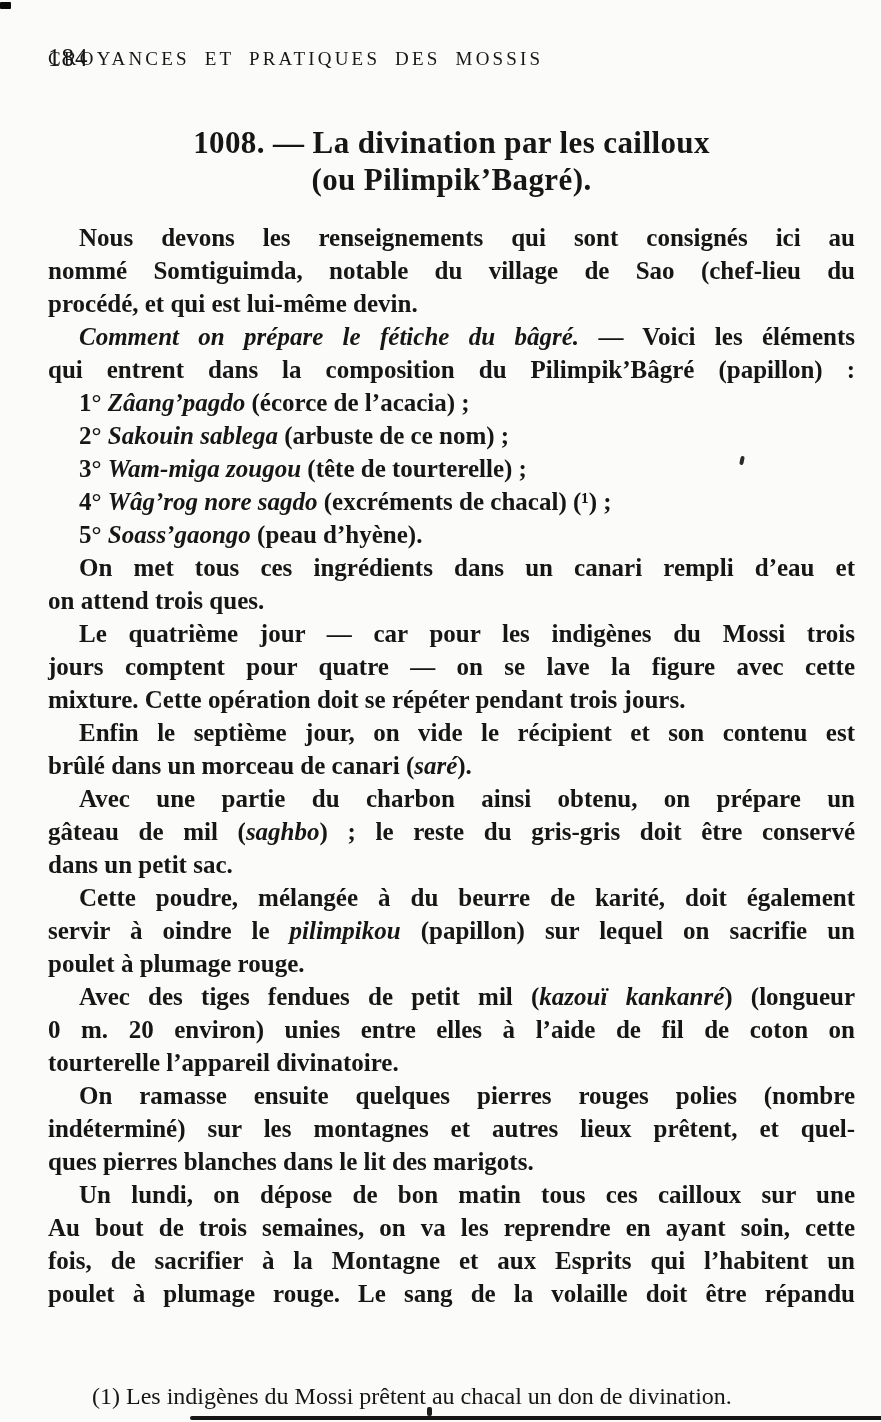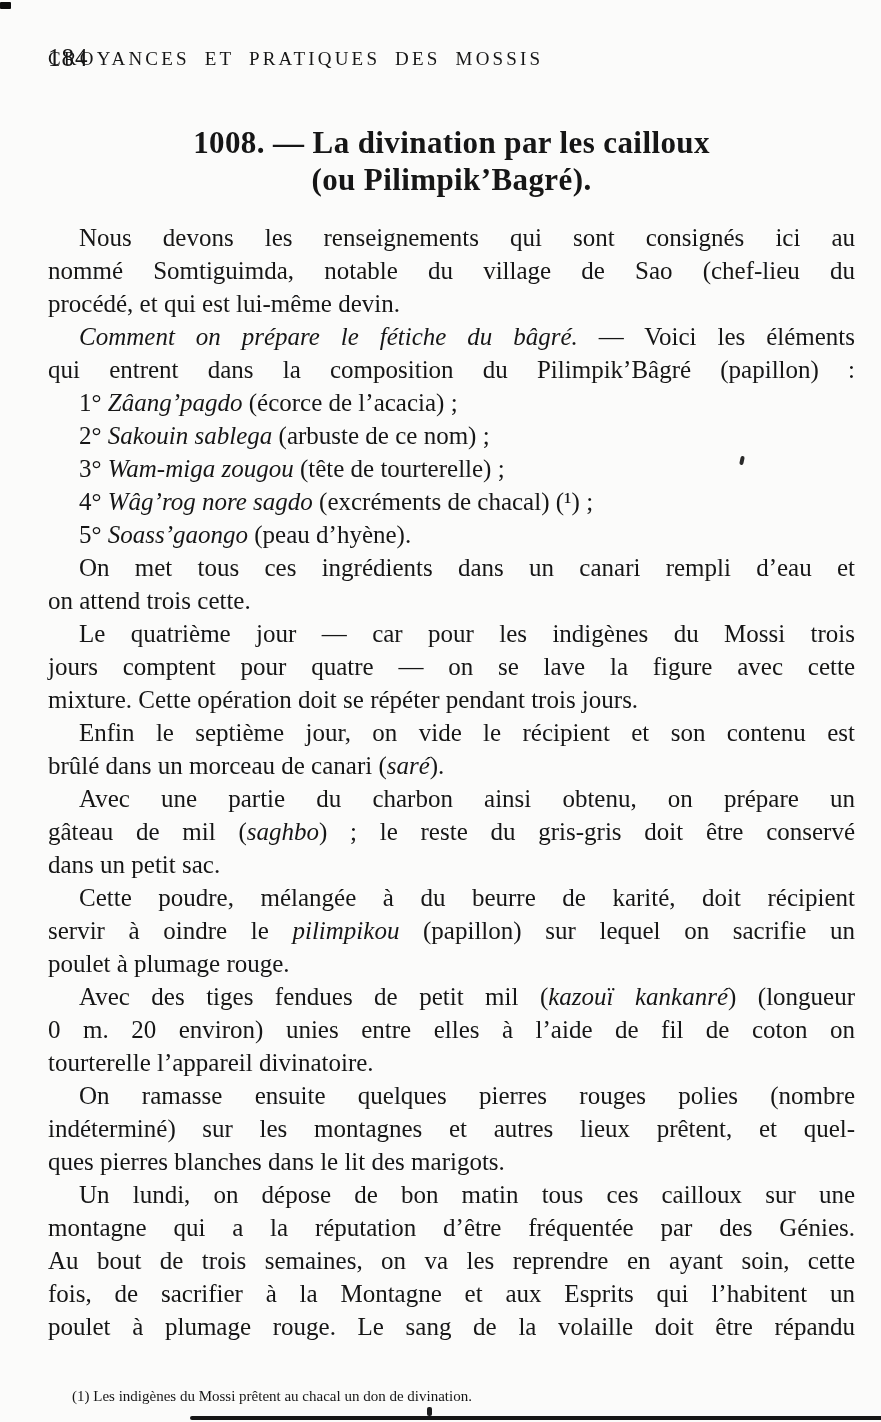--- a/index.html
+++ b/index.html
@@ -32,29 +32,29 @@
     text-align: center; font-weight: bold;
     font-size: 31px; line-height: 37px;
     letter-spacing: 0.4px;
   }
 
   
   .body-text {
     position: absolute; left: 48px; top: 221px; width: 807px;
     font-size: 25px;
   }
-  .line { height: 33px; line-height: 33px; text-align: left; }
+  .line { height: 33px; line-height: 33px; text-align: left; font-weight: bold; }
   .line.justify { text-align: justify; text-align-last: justify; }
   .line.indent { text-indent: 31px; }
   .it { font-style: italic; }
 
   
   .footnote {
-    position: absolute; left: 72px; top: 1383px; width: 740px;
-    font-size: 15px; line-height: 26px; font-family: Liberation Serif, serif;
+    position: absolute; left: 92px; top: 1383px; width: 740px;
+    font-size: 24px; line-height: 26px; font-family: Liberation Serif, serif;
   }
 
   
   .corner-mark {
     position: absolute; left: 0; top: 2px; width: 11px; height: 7px;
     background: #0c0c0c; border-radius: 1px;
   }
   .speck {
     position: absolute; left: 740px; top: 456px; width: 4px; height: 9px;
     background: #2a2a2a; border-radius: 2px; transform: rotate(12deg);
@@ -90,40 +90,39 @@
       <div class="line justify"><span>nommé Somtiguimda, notable du village de Sao (chef-lieu du</span></div>
       <div class="line"><span>procédé, et qui est lui-même devin.</span></div>
       <div class="line justify indent"><span class="it">Comment on prépare le fétiche du bâgré.</span><span> — Voici les éléments</span></div>
       <div class="line justify"><span>qui entrent dans la composition du Pilimpik’Bâgré (papillon) :</span></div>
       <div class="line indent"><span>1° </span><span class="it">Zâang’pagdo</span><span> (écorce de l’acacia) ;</span></div>
       <div class="line indent"><span>2° </span><span class="it">Sakouin sablega</span><span> (arbuste de ce nom) ;</span></div>
       <div class="line indent"><span>3° </span><span class="it">Wam-miga zougou</span><span> (tête de tourterelle) ;</span></div>
       <div class="line indent"><span>4° </span><span class="it">Wâg’rog nore sagdo</span><span> (excréments de chacal) (¹) ;</span></div>
       <div class="line indent"><span>5° </span><span class="it">Soass’gaongo</span><span> (peau d’hyène).</span></div>
       <div class="line justify indent"><span>On met tous ces ingrédients dans un canari rempli d’eau et</span></div>
-      <div class="line"><span>on attend trois cette.</span></div>
+      <div class="line"><span>on attend trois ques.</span></div>
       <div class="line justify indent"><span>Le quatrième jour — car pour les indigènes du Mossi trois</span></div>
       <div class="line justify"><span>jours comptent pour quatre — on se lave la figure avec cette</span></div>
       <div class="line"><span>mixture. Cette opération doit se répéter pendant trois jours.</span></div>
       <div class="line justify indent"><span>Enfin le septième jour, on vide le récipient et son contenu est</span></div>
       <div class="line"><span>brûlé dans un morceau de canari (</span><span class="it">saré</span><span>).</span></div>
       <div class="line justify indent"><span>Avec une partie du charbon ainsi obtenu, on prépare un</span></div>
       <div class="line justify"><span>gâteau de mil (</span><span class="it">saghbo</span><span>) ; le reste du gris-gris doit être conservé</span></div>
       <div class="line"><span>dans un petit sac.</span></div>
-      <div class="line justify indent"><span>Cette poudre, mélangée à du beurre de karité, doit récipient</span></div>
+      <div class="line justify indent"><span>Cette poudre, mélangée à du beurre de karité, doit également</span></div>
       <div class="line justify"><span>servir à oindre le </span><span class="it">pilimpikou</span><span> (papillon) sur lequel on sacrifie un</span></div>
       <div class="line"><span>poulet à plumage rouge.</span></div>
       <div class="line justify indent"><span>Avec des tiges fendues de petit mil (</span><span class="it">kazouï kankanré</span><span>) (longueur</span></div>
       <div class="line justify"><span>0 m. 20 environ) unies entre elles à l’aide de fil de coton on</span></div>
       <div class="line"><span>tourterelle l’appareil divinatoire.</span></div>
       <div class="line justify indent"><span>On ramasse ensuite quelques pierres rouges polies (nombre</span></div>
       <div class="line justify"><span>indéterminé) sur les montagnes et autres lieux prêtent, et quel-</span></div>
       <div class="line"><span>ques pierres blanches dans le lit des marigots.</span></div>
       <div class="line justify indent"><span>Un lundi, on dépose de bon matin tous ces cailloux sur une</span></div>
-      <div class="line justify"><span>montagne qui a la réputation d’être fréquentée par des Génies.</span></div>
       <div class="line justify"><span>Au bout de trois semaines, on va les reprendre en ayant soin, cette</span></div>
       <div class="line justify"><span>fois, de sacrifier à la Montagne et aux Esprits qui l’habitent un</span></div>
       <div class="line justify"><span>poulet à plumage rouge. Le sang de la volaille doit être répandu</span></div>
     </div>
 
   <div class="speck"></div>
 
   <div class="footnote">(1) Les indigènes du Mossi prêtent au chacal un don de divination.</div>
 
   <div class="bottom-tick"></div>

